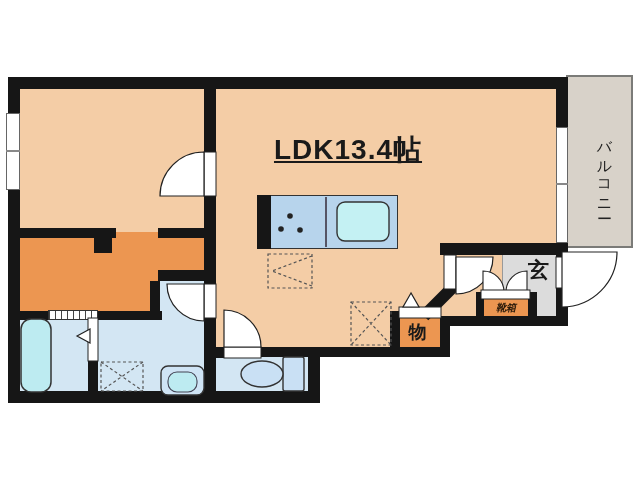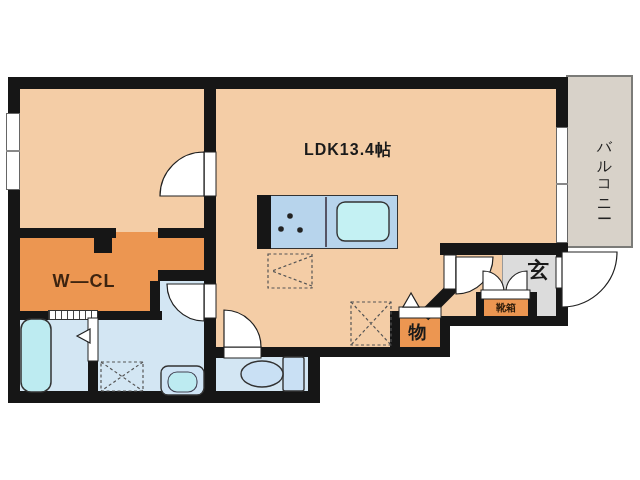--- a/index.html
+++ b/index.html
@@ -134,20 +134,19 @@
     <path d="M527,292 L527,271 A21,21 0 0 0 506,292 Z" fill="#fff" stroke="#222" stroke-width="1.1"></path>
     <rect x="481" y="290" width="49" height="9" fill="#fff" stroke="#222" stroke-width="1"></rect>
 
     <rect x="399" y="307" width="42" height="11" fill="#fff" stroke="#222" stroke-width="1"></rect>
     <polygon points="411,293 403,307 419,307" fill="#fff" stroke="#222" stroke-width="1.2"></polygon>
 
     <rect x="88" y="318" width="10" height="43" fill="#fff" stroke="#222" stroke-width="1"></rect>
     <polygon points="77,336 90,329 90,343" fill="#fff" stroke="#222" stroke-width="1.2"></polygon>
   </svg>
 
-  <div class="label z-label" style="left:348px;top:150px;font-size:16px;">LDK13.4帖</div>
-  <div class="label z-label" style="left:84px;top:281px;font-size:18px;color:#3d2410;">W—CL</div>
+  <div class="label z-label" style="left:348px;top:150px;font-size:28px;text-decoration:underline;">LDK13.4帖</div>
   <div class="label v-text z-label" style="left:604px;top:172px;font-size:15px;font-weight:normal;color:#222;">バルコニー</div>
   <div class="label z-label" style="left:539px;top:270px;font-size:21px;">玄</div>
-  <div class="label z-label" style="left:506px;top:308px;font-size:10px;letter-spacing:0;color:#2a1a0a;">靴箱</div>
+  <div class="label z-label" style="left:506px;top:308px;font-size:10px;letter-spacing:0;color:#2a1a0a;font-style:italic;">靴箱</div>
   <div class="label z-label" style="left:418px;top:332px;font-size:18px;">物</div>
 
 </div>
 
 </body></html>

